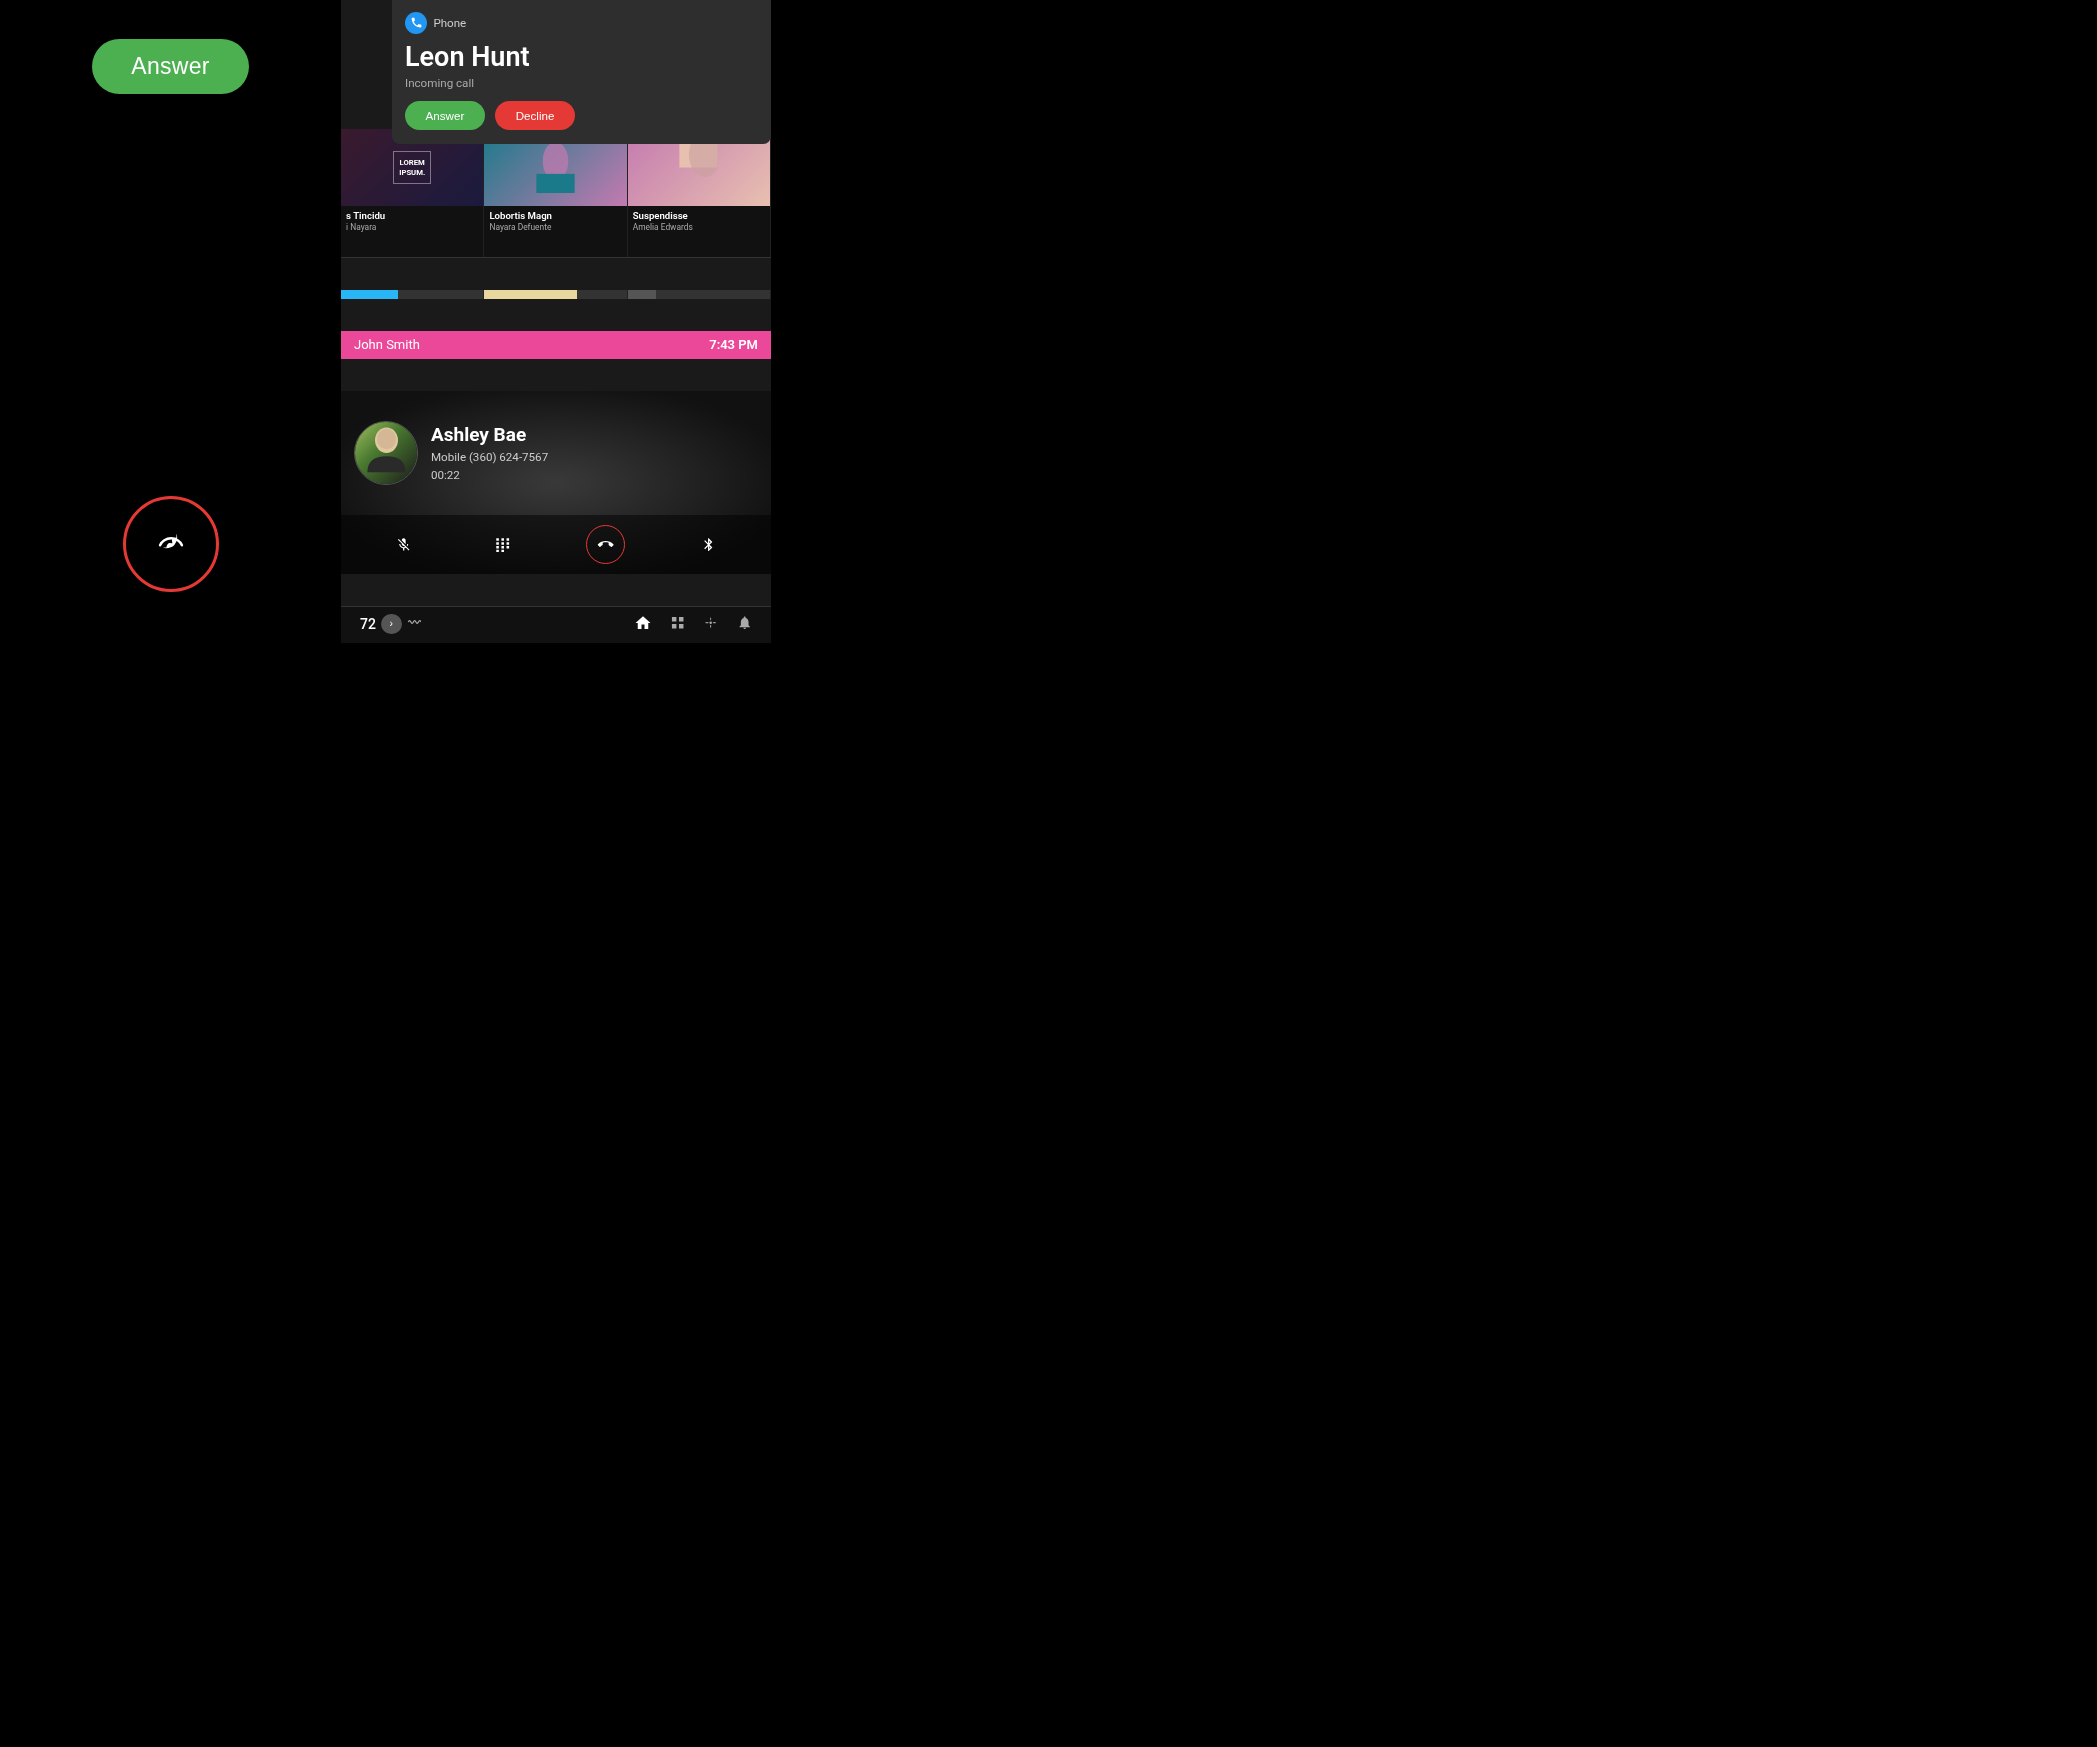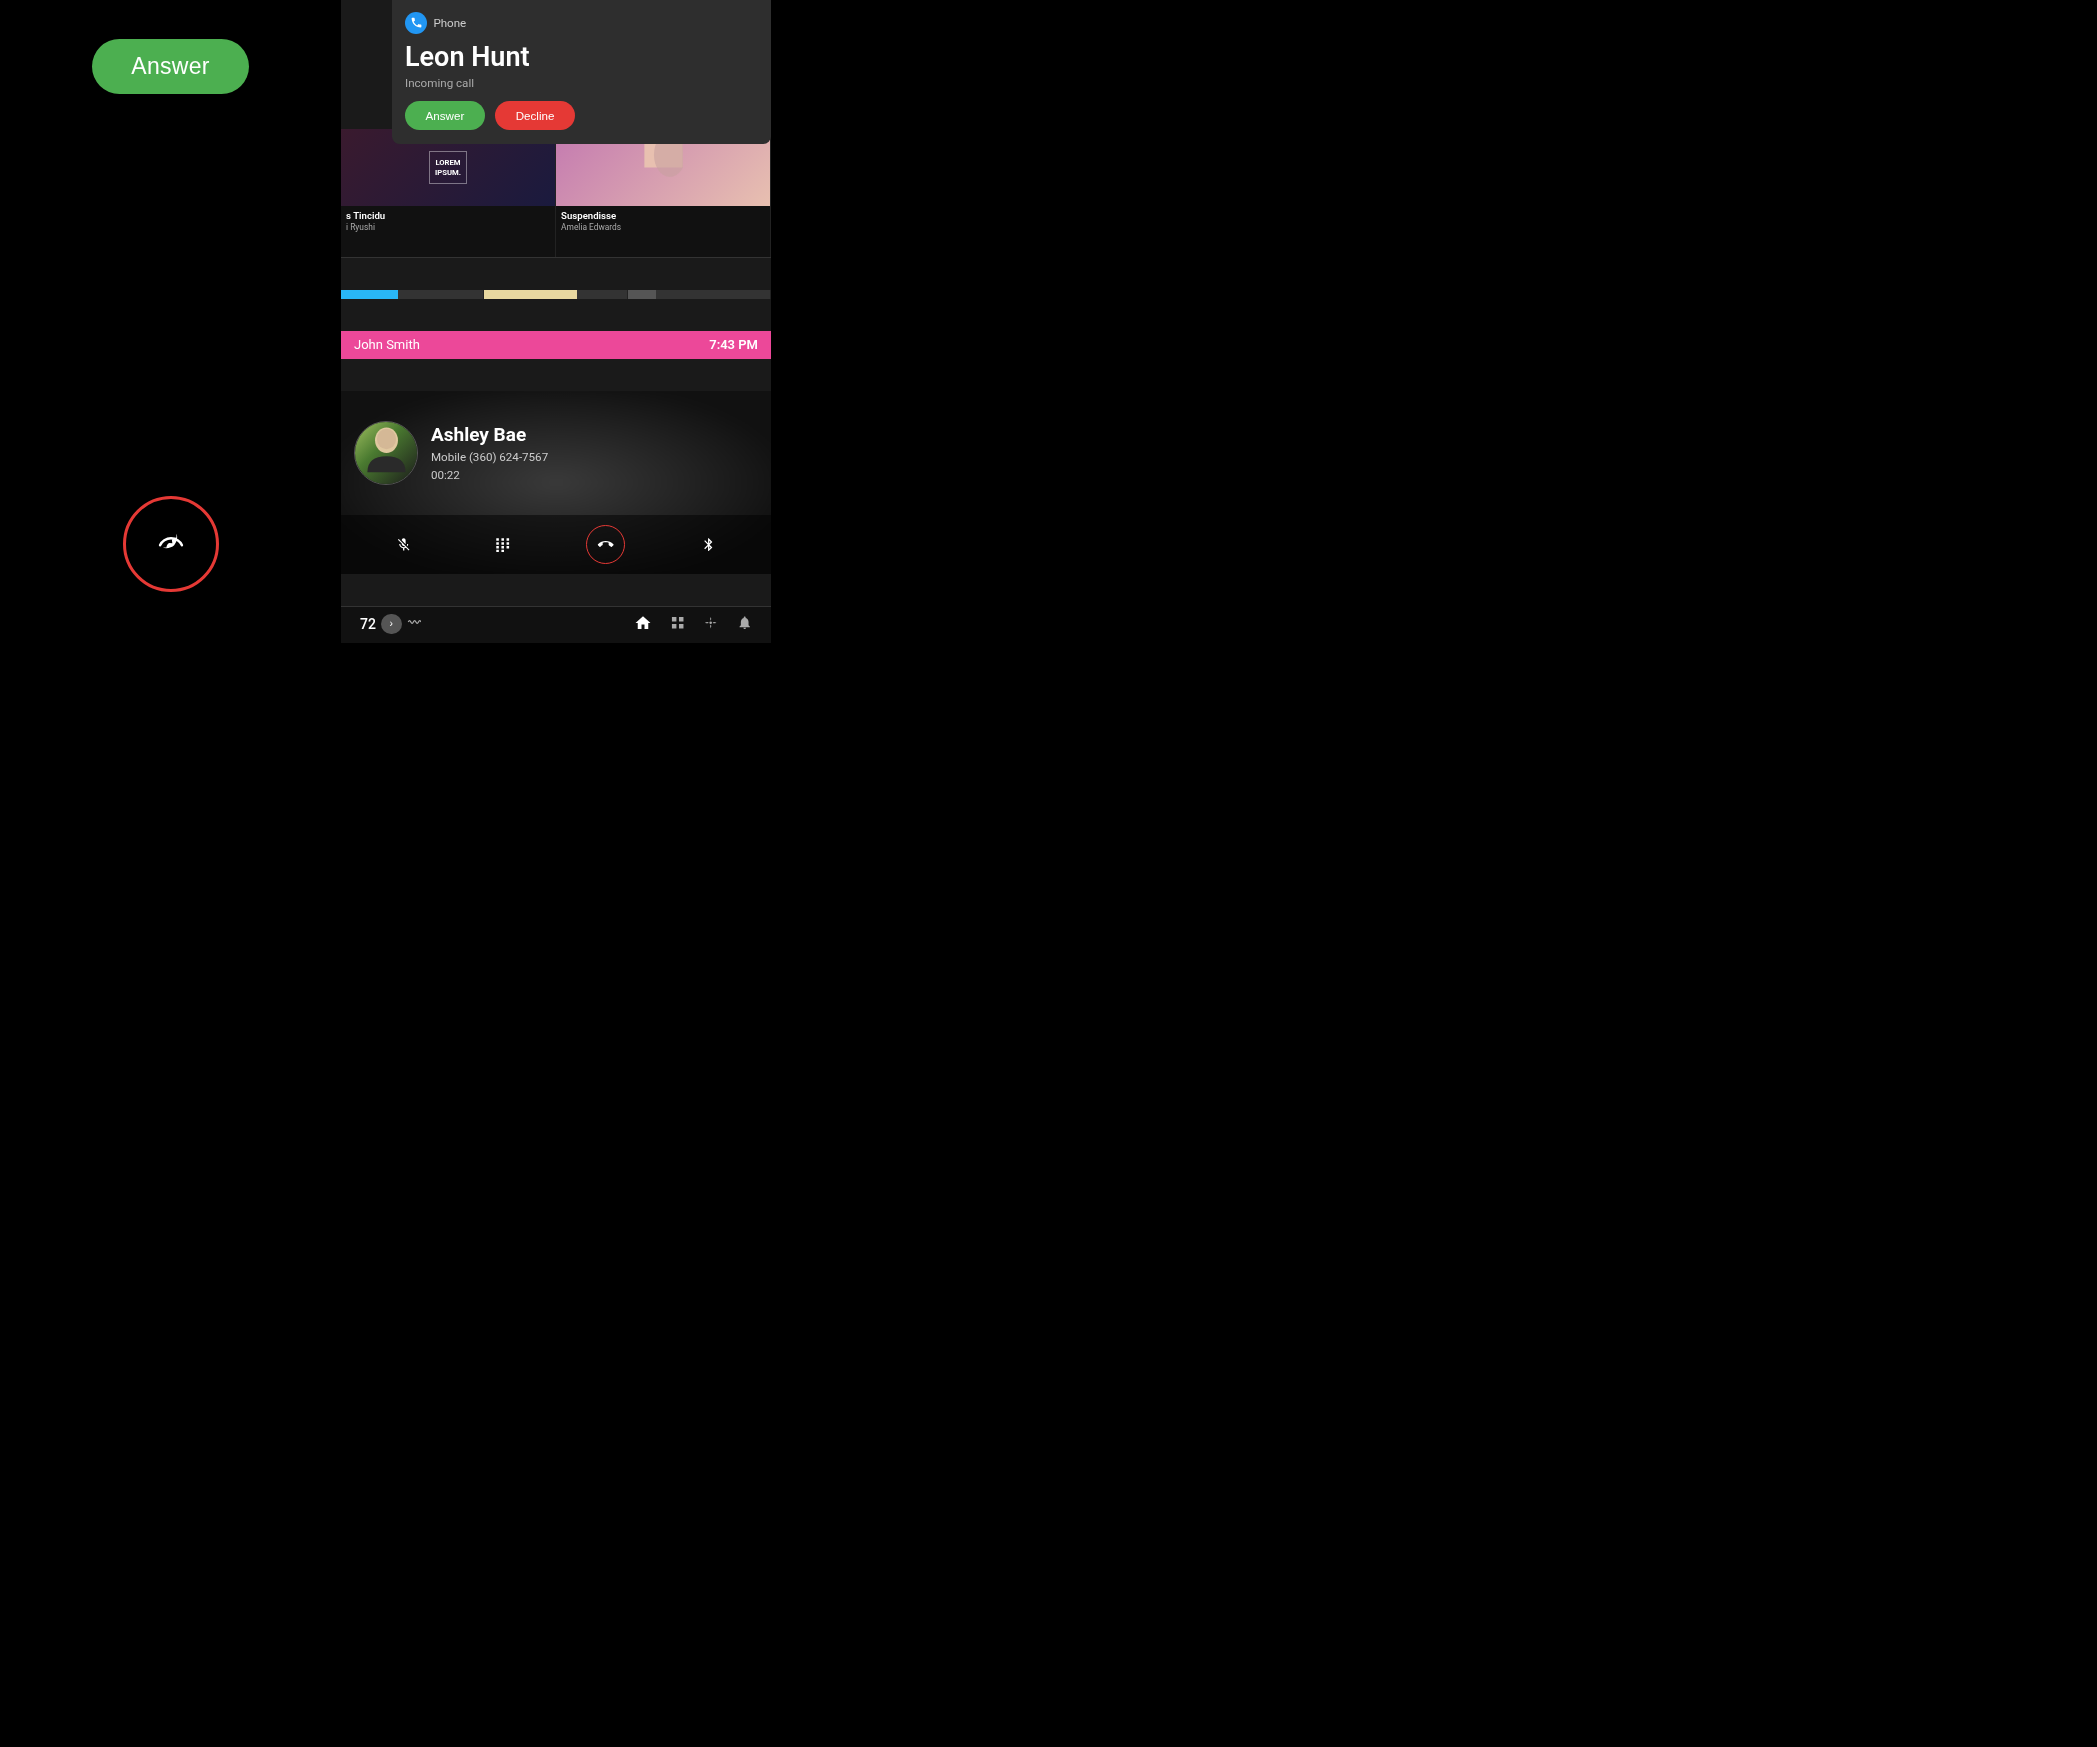--- a/index.html
+++ b/index.html
@@ -464,21 +464,31 @@
   </div>
 
   <div class="content-area">
 
     <div class="cards-row">
       <div class="card card-first">
         <div class="card-image card-image-placeholder">
           <div class="lorem-text">LOREM<br>IPSUM.</div>
         </div>
         <div class="card-title">s Tincidu</div>
-        <div class="card-subtitle">i Ryushi</div>
+        <div class="card-subtitle">i Nayara</div>
+      </div>
+      <div class="card card-second">
+        <div class="card-image card-image-placeholder">
+          <svg width="39" height="51" viewBox="0 0 60 80">
+            <ellipse cx="30" cy="30" rx="20" ry="30" fill="#c47ab0" opacity="0.7"></ellipse>
+            <rect x="0" y="50" width="60" height="30" fill="#1a7a8a"></rect>
+          </svg>
+        </div>
+        <div class="card-title">Lobortis Magn</div>
+        <div class="card-subtitle">Nayara Defuente</div>
       </div>
       <div class="card card-third">
         <div class="card-image card-image-placeholder">
           <svg width="39" height="51" viewBox="0 0 60 80">
             <rect x="0" y="0" width="60" height="40" fill="#e8c0b0"></rect>
             <ellipse cx="40" cy="20" rx="25" ry="35" fill="#c8a0a0" opacity="0.6"></ellipse>
           </svg>
         </div>
         <div class="card-title">Suspendisse</div>
         <div class="card-subtitle">Amelia Edwards</div>

